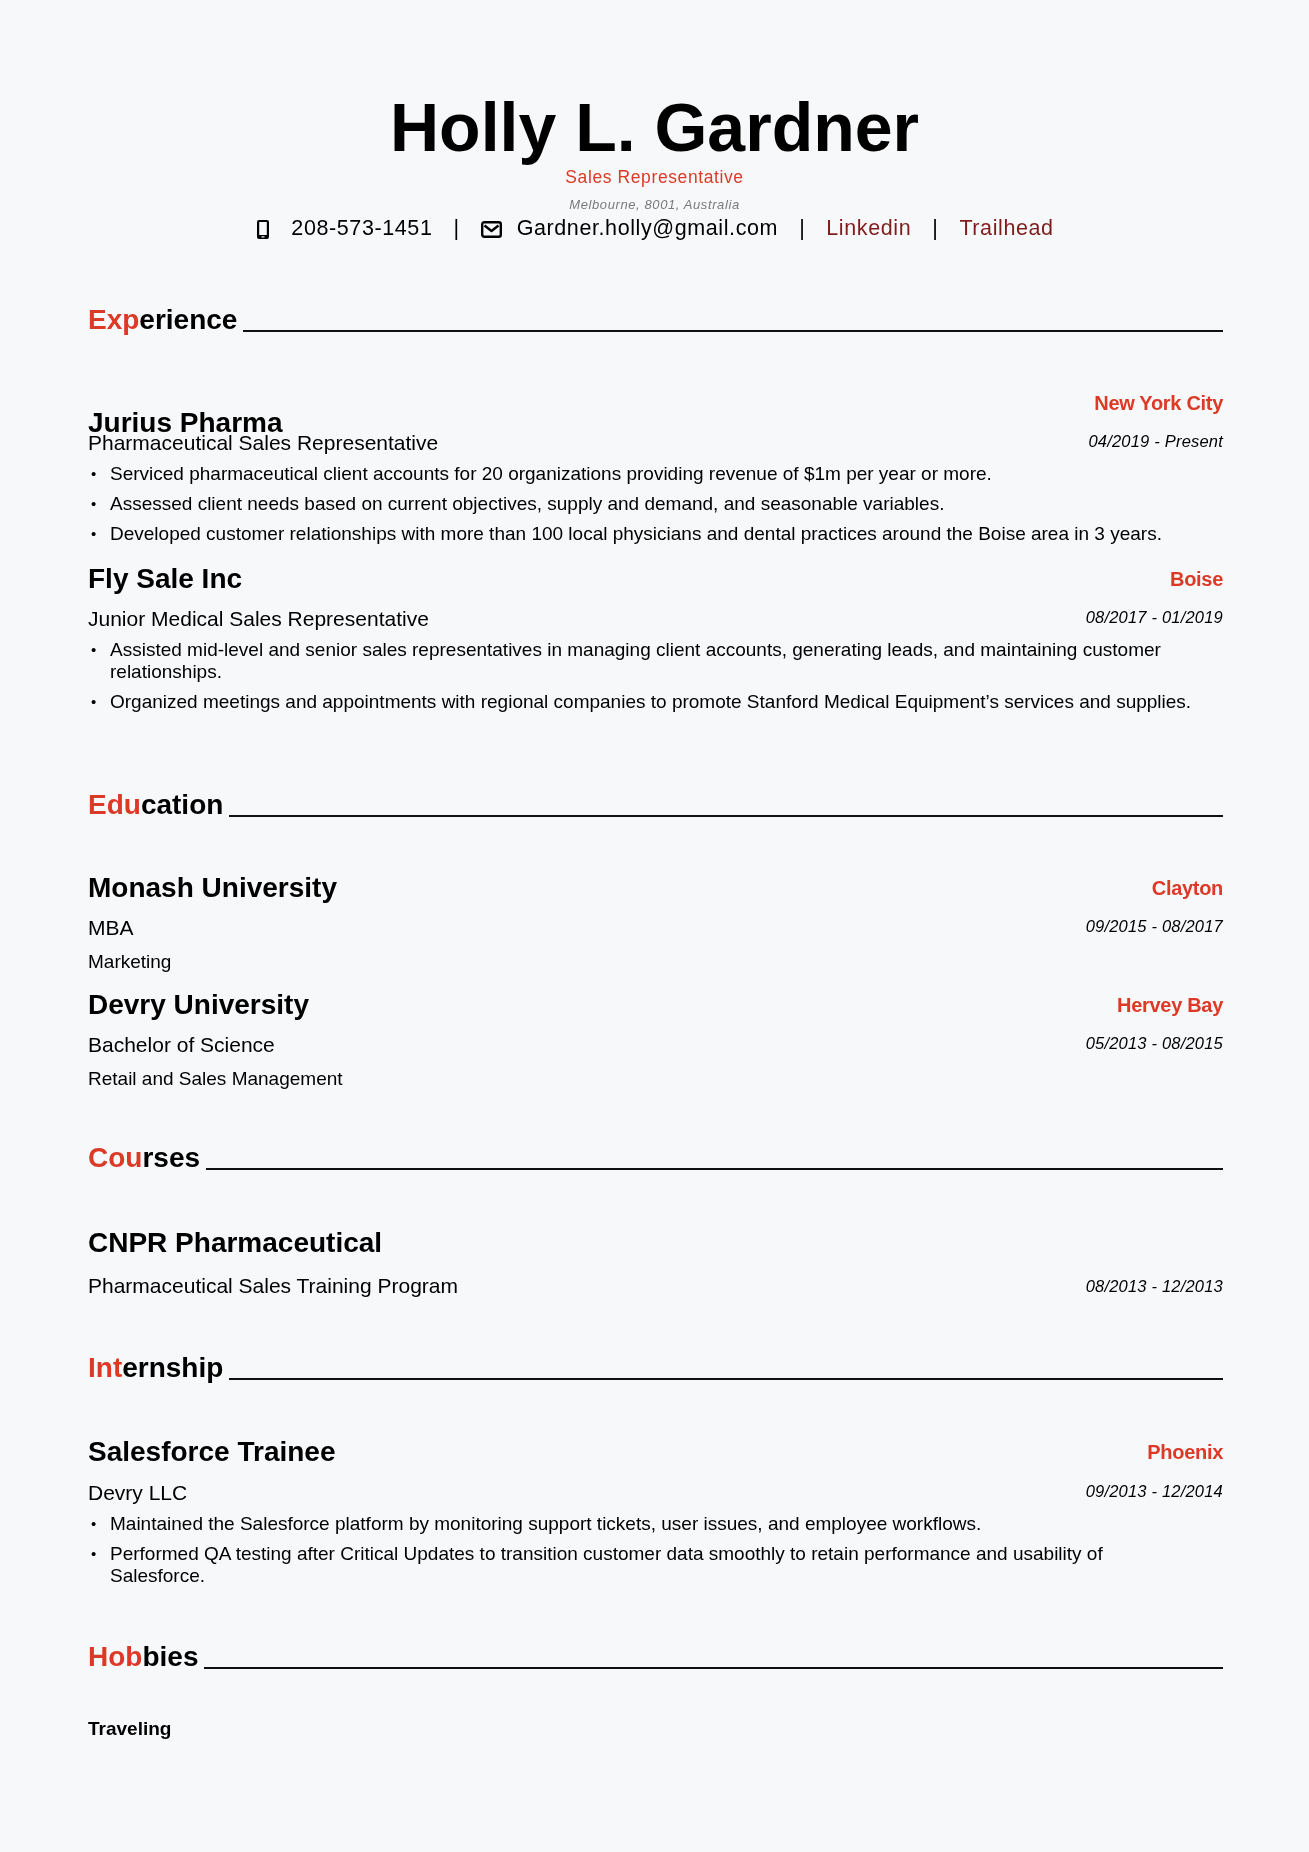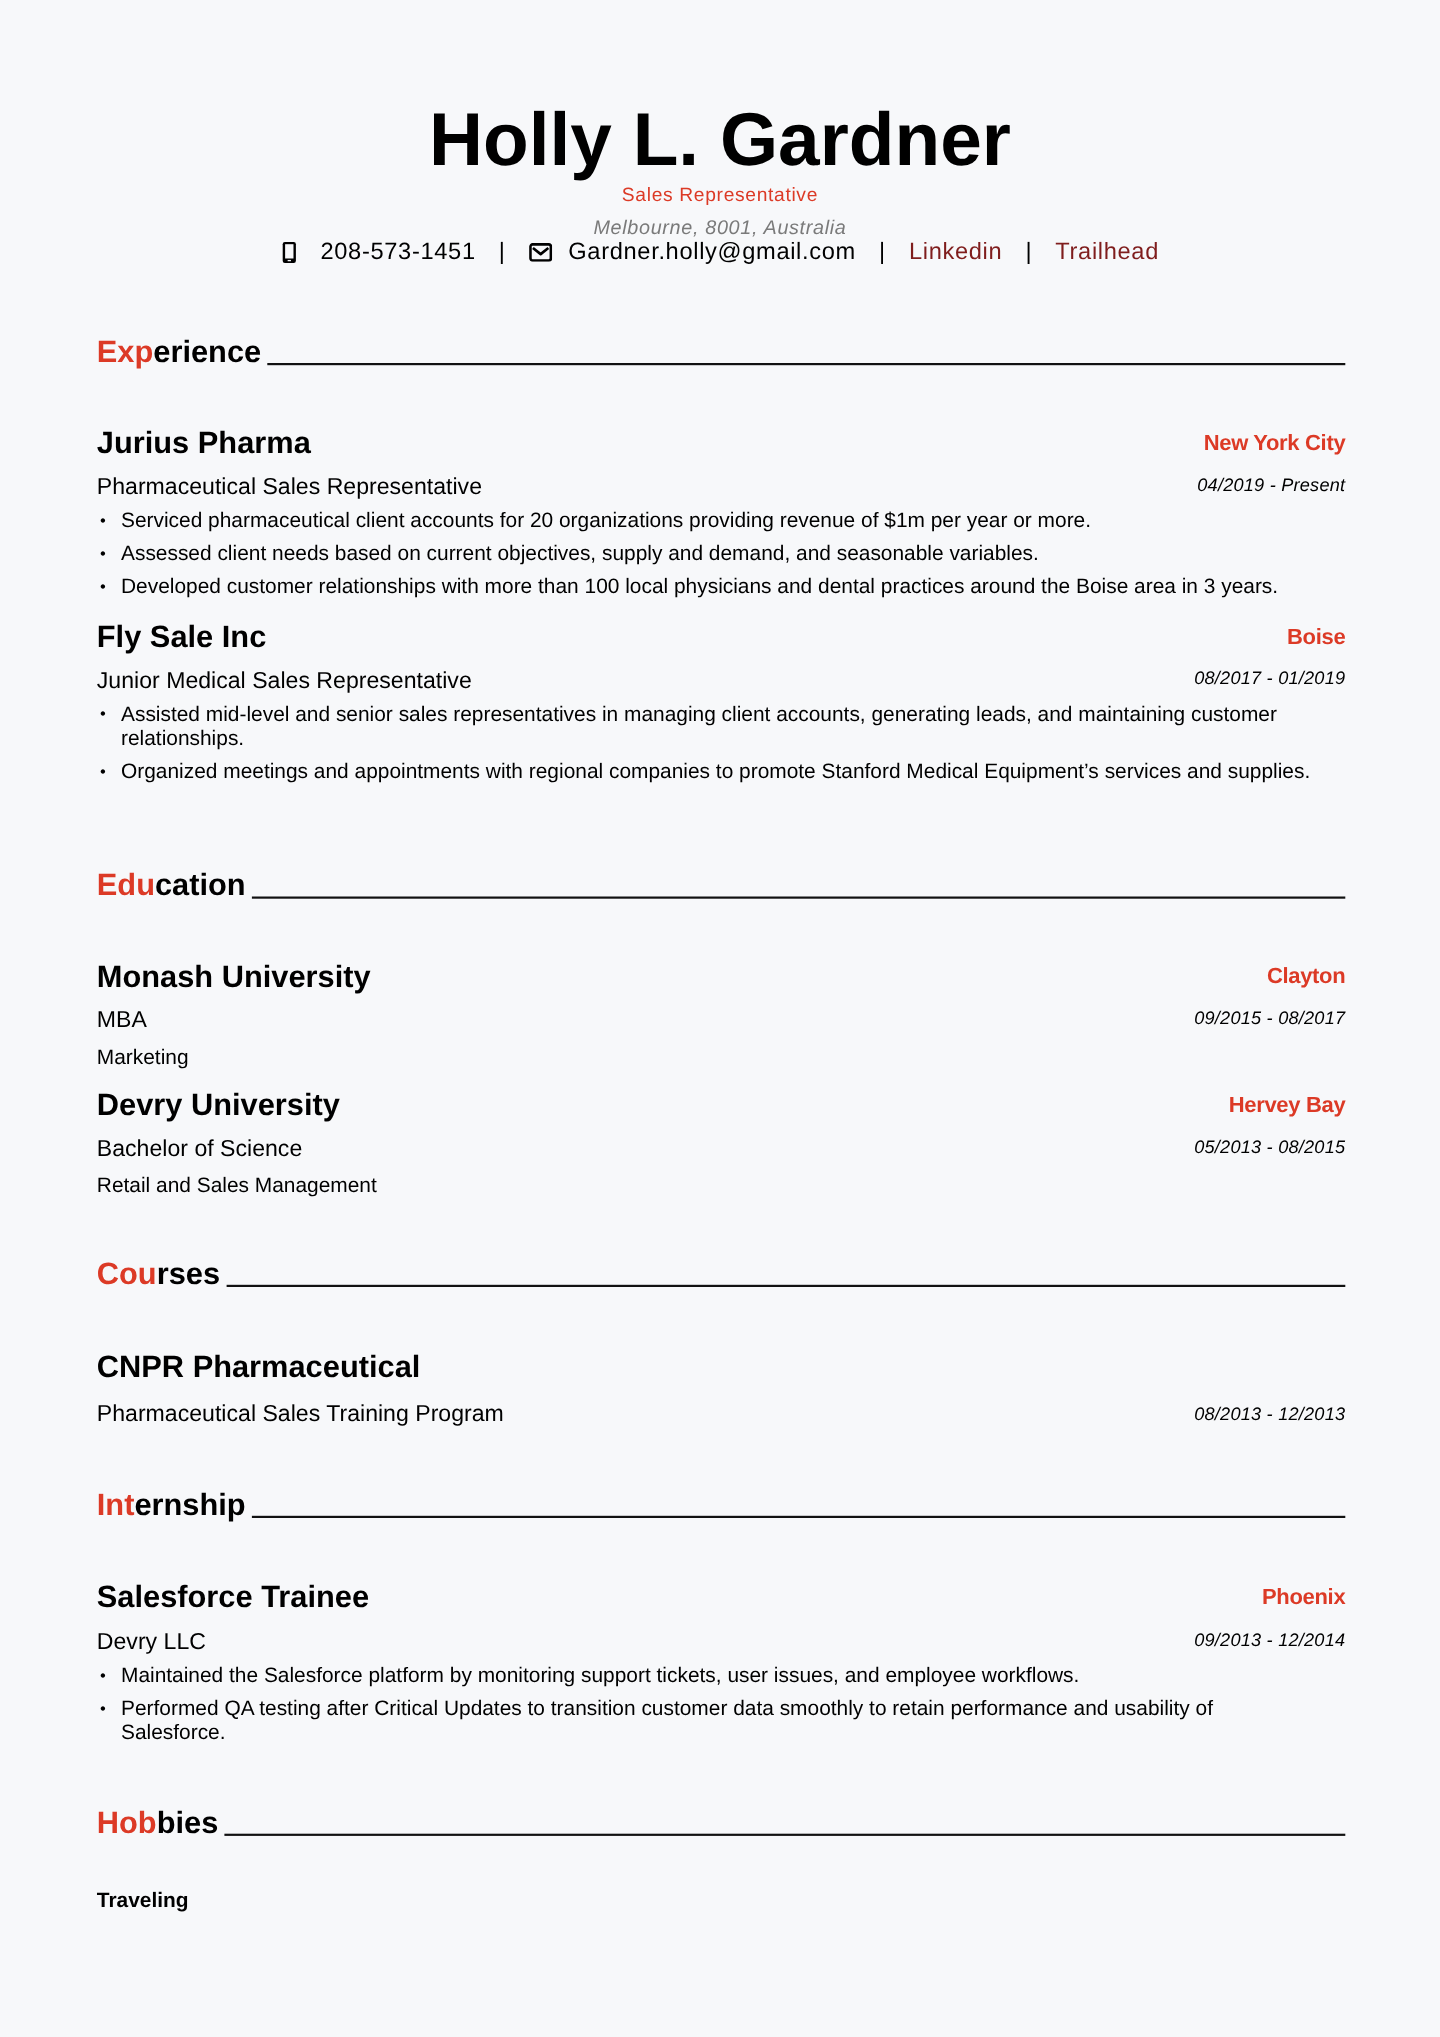--- a/index.html
+++ b/index.html
@@ -5,21 +5,21 @@
   html, body { margin:0; padding:0; }
   body {
     width:1309px; height:1852px; position:relative; overflow:hidden;
     background:#f7f8fa; color:#000;
     font-family:"Liberation Sans", sans-serif;
   }
   .abs { position:absolute; line-height:1; white-space:nowrap; }
   .center { left:0; width:1309px; text-align:center; }
   .name { font-weight:bold; font-size:68px; letter-spacing:0px; }
   .subtitle { font-size:17.5px; color:#dc3a26; letter-spacing:0.6px; }
-  .loc { font-size:18px; color:#7a7a7a; font-style:italic; letter-spacing:0.6px; }
+  .loc { font-size:13px; color:#7a7a7a; font-style:italic; letter-spacing:0.6px; }
   .contact { font-size:21.5px; letter-spacing:0.6px; display:flex; justify-content:center; align-items:center; gap:4px; }
   .contact .sep { margin:0 17px; }
   .contact .link { color:#7f1d1d; text-decoration:none; }
   .contact .icon { display:inline-flex; width:16px; height:22px; margin-right:16px; align-items:center; justify-content:center; }
   .heading { left:88px; width:1135px; display:flex; align-items:flex-end; font-weight:bold; font-size:28px; }
   .heading .acc { color:#dc3a26; }
   .heading .rule { flex:1; border-bottom:2.5px solid #111; margin-left:6px; margin-bottom:2px; }
   .org { left:88px; font-weight:bold; font-size:28px; }
   .place { right:86px; font-weight:bold; font-size:20px; color:#dc3a26; text-align:right; letter-spacing:-0.3px;}
   .role { left:88px; font-size:21px; }
@@ -60,21 +60,21 @@
   <a class="link">Trailhead</a>
 </div>
 
 <div class="abs heading" style="top:306px;">
   <span class="acc">Exp</span>
     <span>erience</span>
   <span class="rule"></span>
 </div>
 
 <div>
-  <div class="abs org" style="top:389px;text-align:center;">Jurius Pharma</div>
+  <div class="abs org" style="top:409px;text-align:center;">Jurius Pharma</div>
   <div class="abs place" style="top:393px;">New York City</div>
   <div class="abs role" style="top:432px;">Pharmaceutical Sales Representative</div>
   <div class="abs date" style="top:433px;">04/2019 - Present</div>
   <ul class="bullets" style="top:463px;">
     <li>Serviced pharmaceutical client accounts for 20 organizations providing revenue of $1m per year or more.</li>
     <li>Assessed client needs based on current objectives, supply and demand, and seasonable variables.</li>
     <li>Developed customer relationships with more than 100 local physicians and dental practices around the Boise area in 3 years.</li>
   </ul>
 </div>
 

